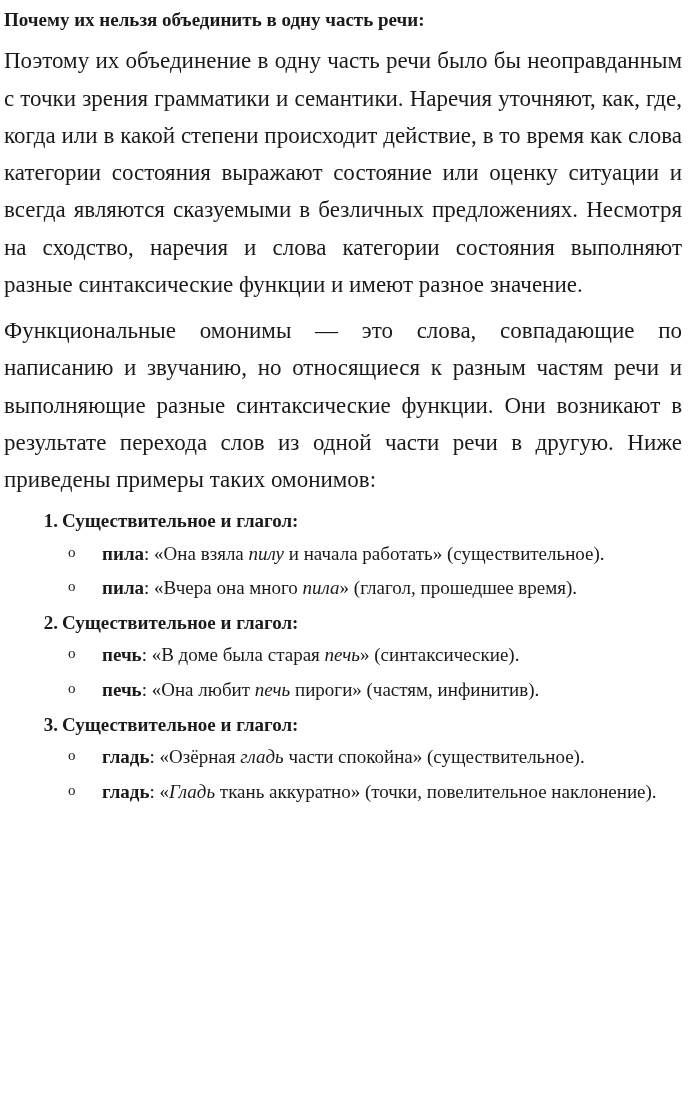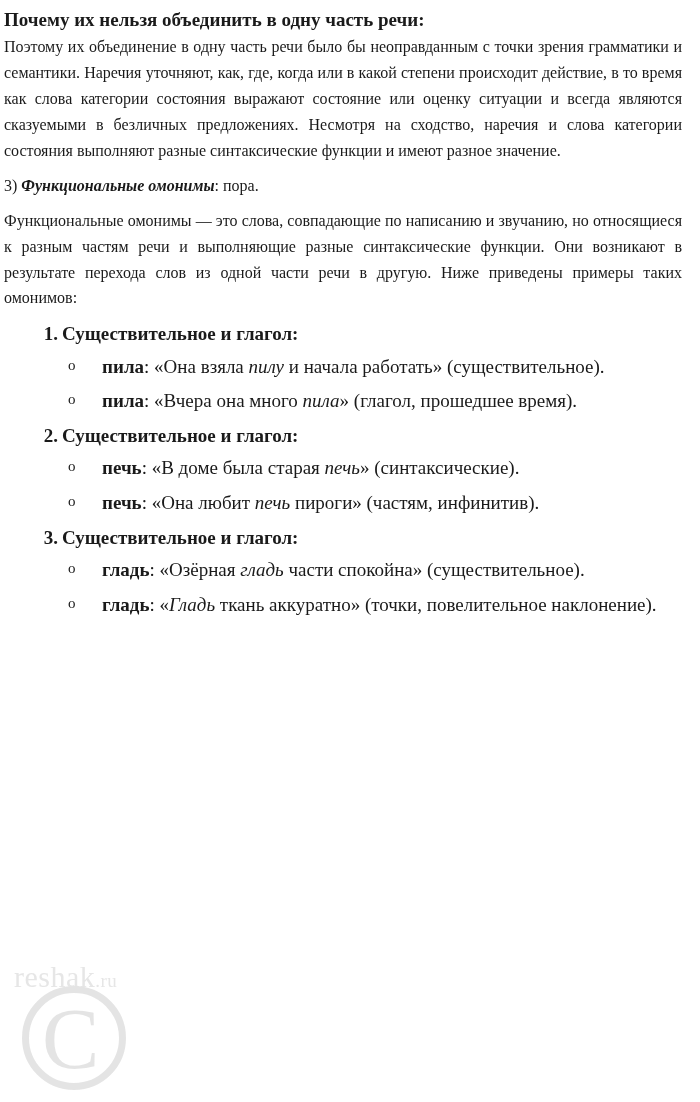--- a/index.html
+++ b/index.html
@@ -19,24 +19,24 @@
     position: relative;
     width: 700px;
     height: 1102px;
     box-sizing: border-box;
     padding: 4px 6px 0 4px;
   }
   .heading {
     font-size: 19px;
     font-weight: bold;
     line-height: 1.28;
-    margin: 4px 0 2px 0;
+    margin: 4px 0 10px 0;
   }
   p.body {
-    font-size: 16px;
+    font-size: 23px;
     line-height: 1.62;
     text-align: justify;
     margin: 0 12px 9px 0;
     text-justify: inter-word;
     font-family: Liberation Serif, serif;
   }
   p.body.nojust {
     text-align: left;
   }
   .it { font-style: italic; }
@@ -127,23 +127,20 @@
 </style>
 </head>
 <body>
 
 <div class="page">
 
   <div class="heading">Почему их нельзя объединить в одну часть речи:</div>
 
   <p class="body">Поэтому их объединение в одну часть речи было бы неоправданным с точки зрения грамматики и семантики. Наречия уточняют, как, где, когда или в какой степени происходит действие, в то время как слова категории состояния выражают состояние или оценку ситуации и всегда являются сказуемыми в безличных предложениях. Несмотря на сходство, наречия и слова категории состояния выполняют разные синтаксические функции и имеют разное значение.</p>
 
-  <p class="body nojust">
-    <span>3) </span><span class="bi">Функциональные омонимы</span><span>: пора.</span>
-  </p>
 
 
   <p class="body">Функциональные омонимы — это слова, совпадающие по написанию и звучанию, но относящиеся к разным частям речи и выполняющие разные синтаксические функции. Они возникают в результате перехода слов из одной части речи в другую. Ниже приведены примеры таких омонимов:</p>
 
   <ol class="numlist">
 
     <li>
       <span class="num">1.</span>
       <span class="itemtitle">Существительное и глагол:</span>
       <ul class="sublist">
@@ -183,19 +180,14 @@
         </li>
         <li>
           <span class="bullet">o</span>
           <span class="b">гладь</span><span>: «</span><span class="it">Гладь</span><span> ткань аккуратно» (точки, повелительное наклонение).</span>
         </li>
       </ul>
     </li>
 
   </ol>
 
-  <div class="watermark">
-    <div class="wm-text"><span>reshak</span><span class="small">.ru</span></div>
-    <div class="wm-circle"></div>
-    <div class="wm-c">C</div>
-  </div>
 
 </div>
 
 </body></html>

